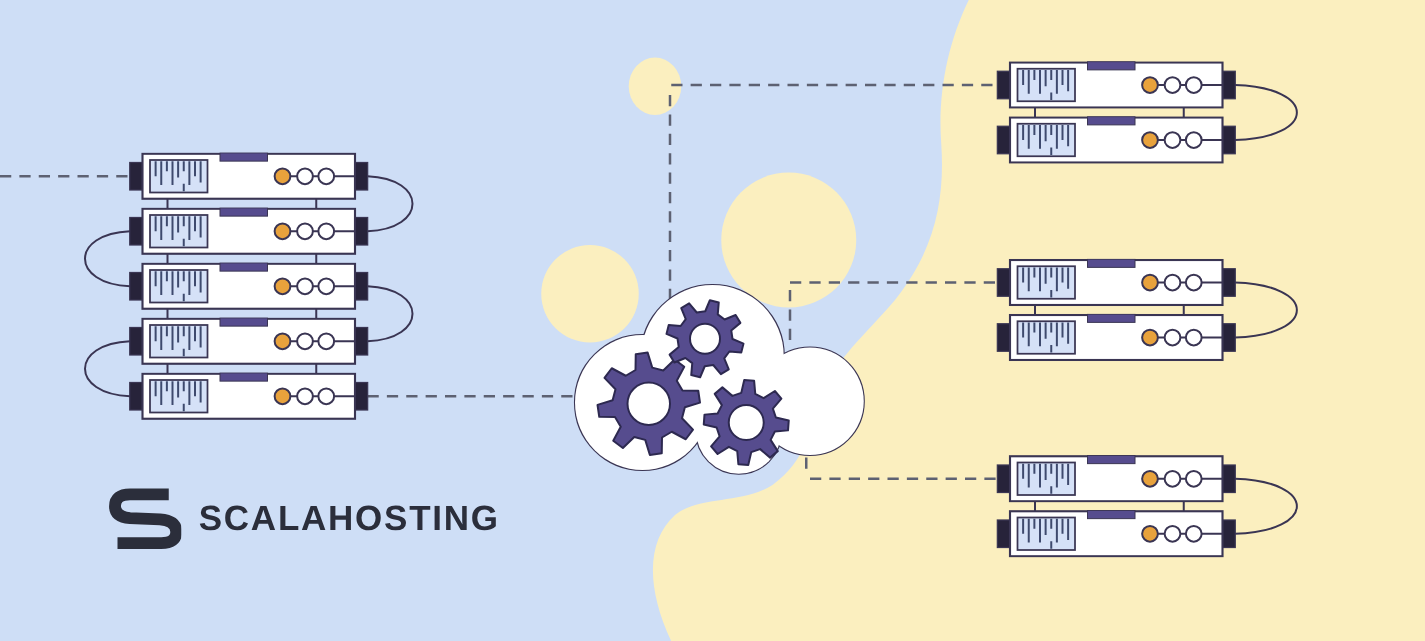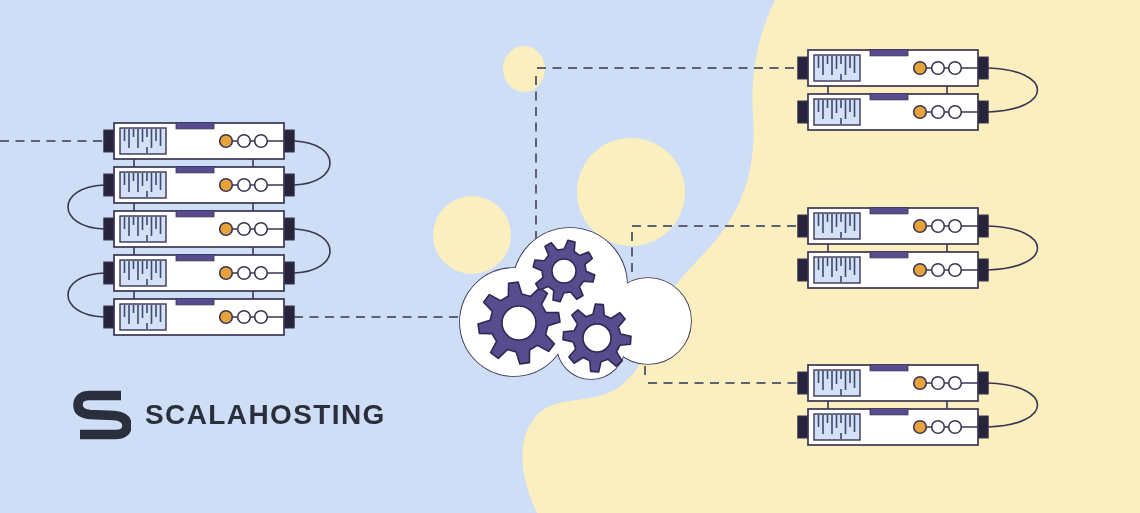--- a/index.html
+++ b/index.html
@@ -25,21 +25,21 @@
   .cluster{position:absolute;left:0;top:0;width:100%;height:100%;pointer-events:none;}
   svg.server-unit{position:absolute;}
   .server-unit .cap{fill:var(--cap_dark);stroke:var(--outline);stroke-width:1;}
   .server-unit .body{fill:#ffffff;stroke:var(--outline);stroke-width:1.7;}
   .server-unit .drive{fill:var(--drive_fill);stroke:var(--outline);stroke-width:1.4;}
   .server-unit .bars{stroke:var(--drive_lines);stroke-width:1.6;fill:none;}
   .server-unit .panel{fill:var(--purple);stroke:var(--outline);stroke-width:0.8;}
   .server-unit .ledwire{stroke:var(--outline);stroke-width:1.6;}
   .server-unit .led{fill:#ffffff;stroke:var(--outline);stroke-width:1.6;}
   .server-unit .led-on{fill:var(--orange);stroke:var(--outline);stroke-width:1.6;}
-  .logo{position:absolute;left:73px;top:388px;display:flex;align-items:center;gap:14px;color:var(--logo_ink);}
+  .logo{position:absolute;left:87px;top:388px;display:flex;align-items:center;gap:14px;color:var(--logo_ink);}
   .logo-mark{flex:0 0 auto;}
   .logo-mark path{stroke:var(--logo_ink);stroke-width:9.5;fill:none;}
   .logo-text{font-size:28px;font-weight:600;letter-spacing:1.4px;line-height:54px;}
 </style>
 </head>
 <body>
 
 <div class="stage">
 
   <svg class="bg" width="1140" height="513" viewBox="0 0 1140 513">

